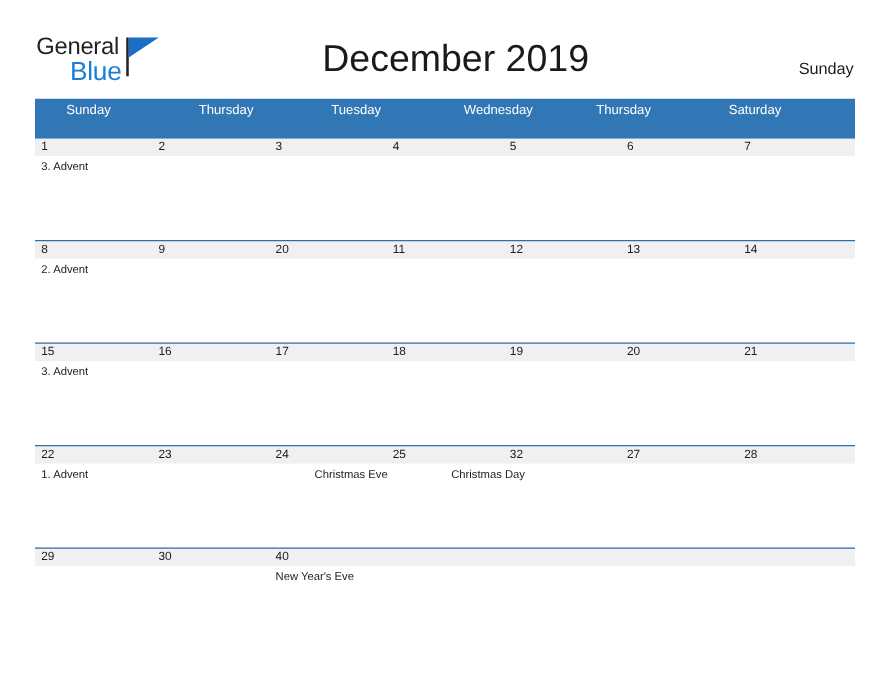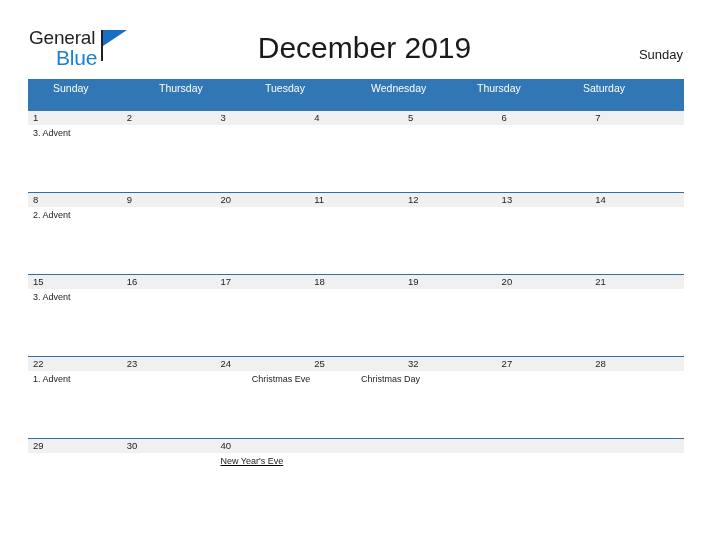--- a/index.html
+++ b/index.html
@@ -140,21 +140,20 @@
     box-sizing: border-box;
     font-family: "Liberation Sans", sans-serif;
   }
   .eventrow {
     display: flex;
     background: #ffffff;
     height: 67px;
   }
   .week.last .eventrow {
     height: 67px;
-    text-decoration: underline;
   }
   .eventrow .ecell {
     flex: 1 1 0;
     padding: 3px 5px 0 5px;
     box-sizing: border-box;
     font-size: 9px;
     line-height: 11px;
     color: #1c1c1c;
     white-space: nowrap;
     overflow: hidden;

